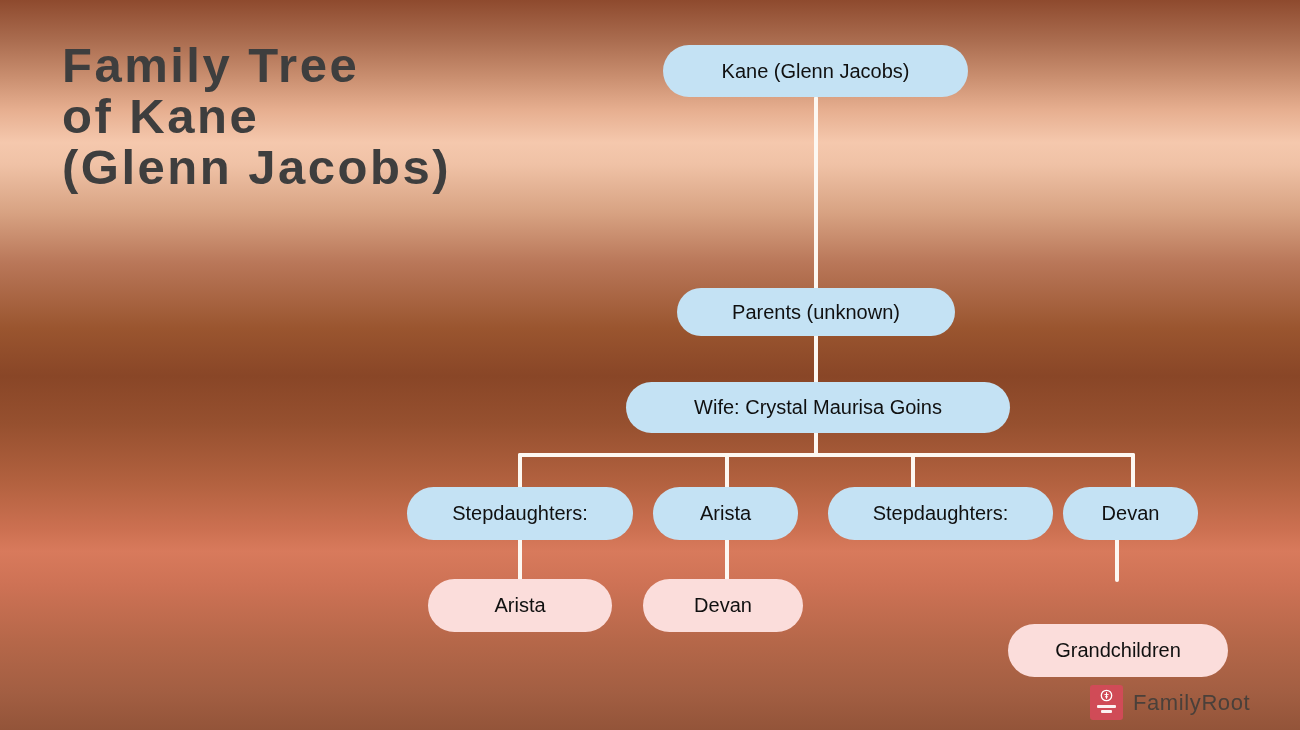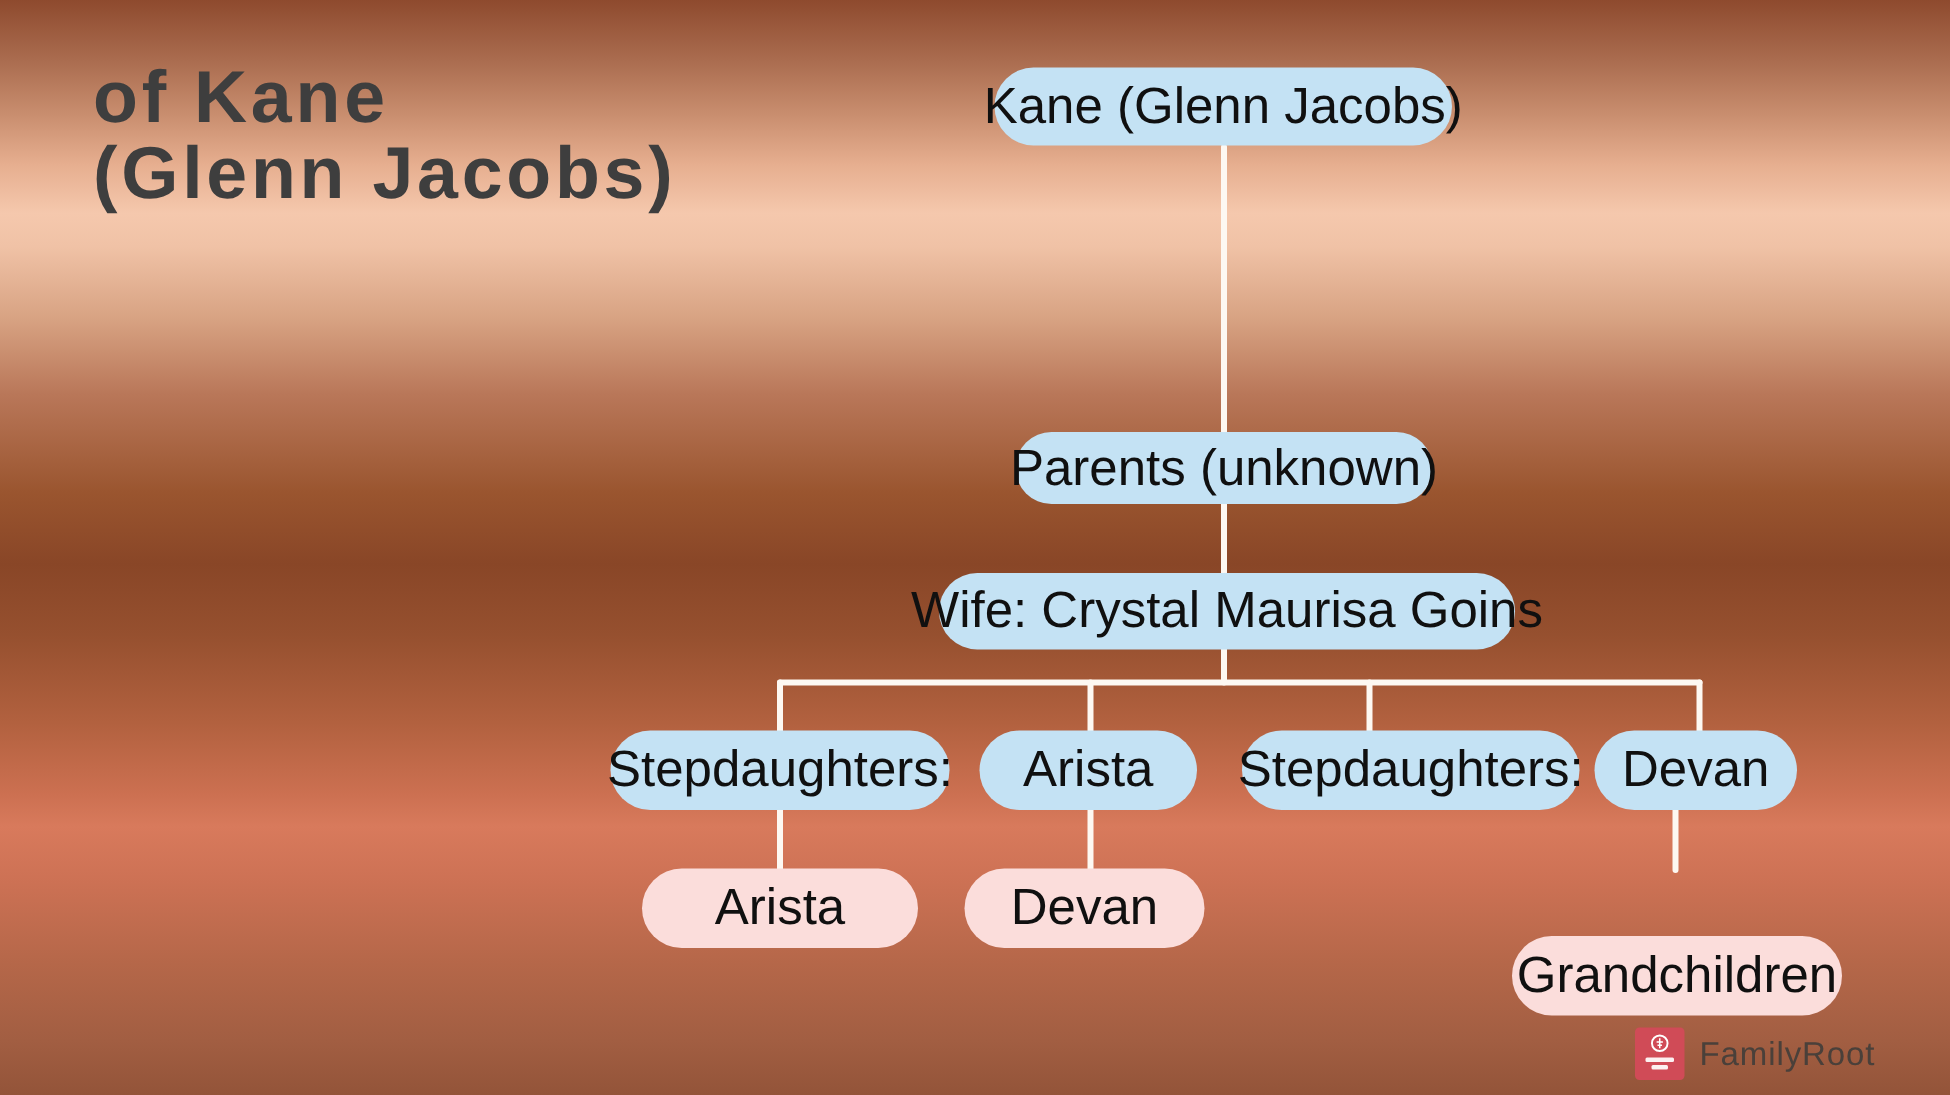--- a/index.html
+++ b/index.html
@@ -62,21 +62,21 @@
   .c-arista1-devan2 { left: 725px; top: 537px; width: 4px; height: 45px; }
   .c-devan1-grand   { left: 1115px; top: 537px; width: 4px; height: 45px; }
 
   
   .node {
     position: absolute;
     display: flex;
     align-items: center;
     justify-content: center;
     border-radius: 27px;
-    font-size: 34px;
+    font-size: 20px;
     color: var(--node-text, #101010);
     white-space: nowrap;
     z-index: 2;
   }
   .node.blue { background: var(--node-blue, #c4e2f4); }
   .node.pink { background: var(--node-pink, #fbdddb); }
 
   .n-kane    { left: 663px;  top: 45px;  width: 305px; height: 52px; }
   .n-parents { left: 677px;  top: 288px; width: 278px; height: 48px; }
   .n-wife    { left: 626px;  top: 382px; width: 384px; height: 51px; }
@@ -121,20 +121,21 @@
     color: var(--logo-text, #4a403a);
     z-index: 2;
   }
 </style>
 </head>
 <body>
 
 <div class="stage">
 
   <h1 class="title">
+    <div>Family Tree</div>
     <div>of Kane</div>
     <div>(Glenn Jacobs)</div>
   </h1>
 
   <div class="conn c-kane-parents"></div>
   <div class="conn c-parents-wife"></div>
   <div class="conn c-wife-bus"></div>
   <div class="conn c-bus"></div>
   <div class="conn c-drop-step1"></div>
   <div class="conn c-drop-arista1"></div>

